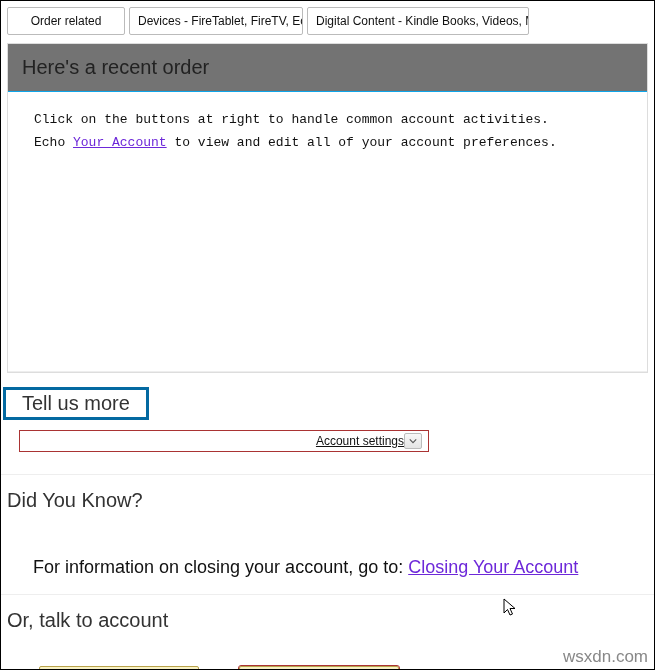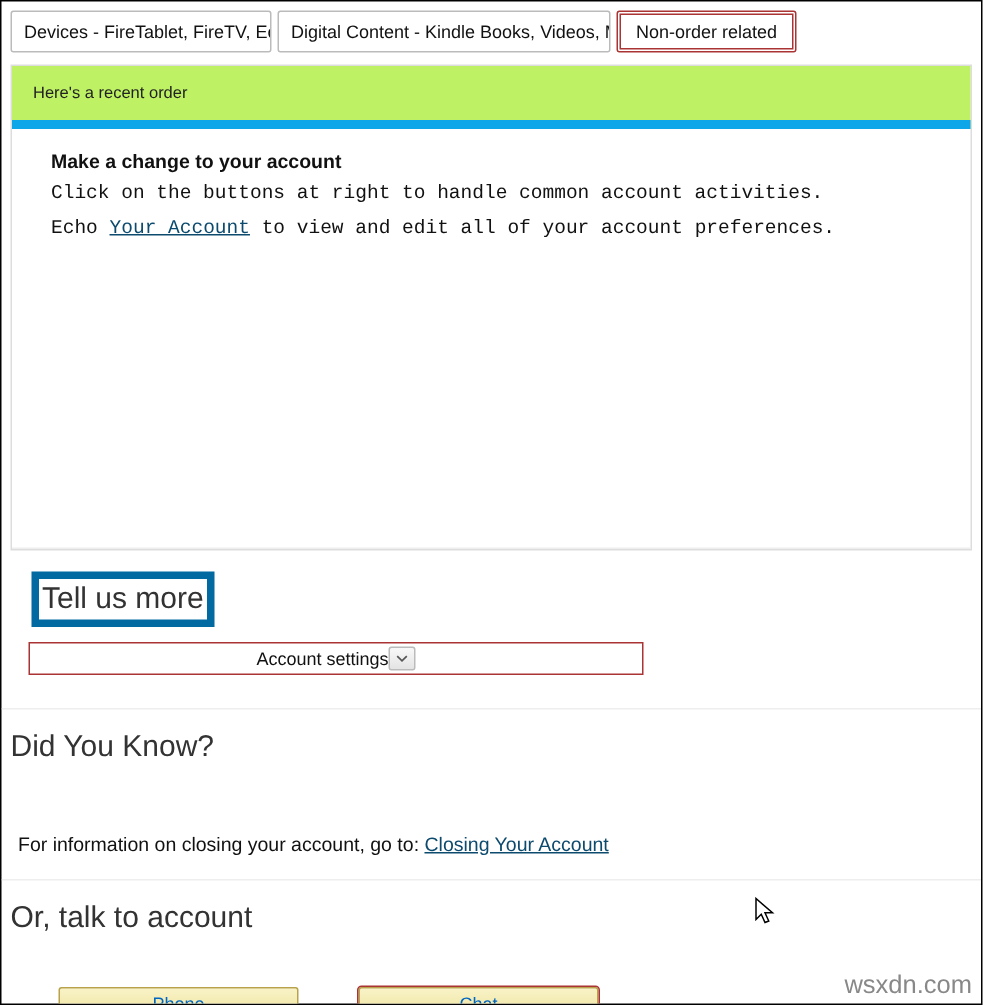--- a/index.html
+++ b/index.html
@@ -33,79 +33,80 @@
   .tab.t0 { width: 118px; }
   .tab.t1 { width: 174px; }
   .tab.t2 { width: 222px; }
   .tab.t3 { width: 120px; border: 1px solid #a33; outline: 1px solid #a33; outline-offset: -3px; }
   
   .panel {
     margin: 6px 6px 0 6px;
     border: 1px solid #ddd;
   }
   .panel-head {
-    background: #bef264;
-    border-bottom: 6px solid #0ea5e9;
+    background: #737373;
+    border-bottom: 1px solid #0ea5e9;
     padding: 12px 14px;
-    font-size: 11px;
+    font-size: 20px;
     color: #222;
   }
   .panel-body {
     padding: 14px 20px 14px 26px;
     border-bottom: 1px solid #eee;
     min-height: 280px;
   }
   .bold { font-weight: bold; font-size: 13px; }
   .para { margin-top: 5px; font-size: 13px; color: #111; line-height: 1.4; font-family: Liberation Mono, monospace; }
-  .link { color: #0c4a6e; text-decoration: underline; cursor: pointer; }
+  .link { color: #6d28d9; text-decoration: underline; cursor: pointer; }
 
   .section-hdr {
     font-size: 20px;
     color: #333;
     margin: 14px 0 10px 6px;
   }
   .section-hdr.box {
     display: inline-block;
-    border: 5px solid #0369a1;
-    padding: 2px 2px;
-    margin-left: 20px;
+    border: 3px solid #0369a1;
+    padding: 2px 16px;
+    margin-left: 2px;
   }
   .selects {
     padding: 0 18px 16px 18px;
     border-bottom: 1px solid #eee;
   }
   .fake-select {
     width: 410px;
     height: 22px;
     border: 1px solid #a33;
     background: #fff;
     font-size: 12px;
     color: #111;
     padding: 4px 6px;
     margin-bottom: 6px;
     display: flex;
     align-items: center;
-    justify-content: center;
+    justify-content: flex-end;
     cursor: pointer;
+    text-decoration: underline;
   }
   .chev {
     width: 18px;
     height: 16px;
     border: 1px solid #bbb;
     border-radius: 2px;
     background: linear-gradient(#f8f8f8,#e4e4e4);
     display: flex;
     align-items: center;
     justify-content: center;
   }
   .chev svg { width: 8px; height: 6px; }
 
   .dyk-body {
-    font-size: 13px;
-    padding: 8px 18px 16px 11px;
+    font-size: 18px;
+    padding: 8px 18px 16px 32px;
     border-bottom: 1px solid #eee;
     margin-top: 37px;
   }
 
   .talk-row {
     display: flex;
     gap: 40px;
     padding: 24px 0 0 38px;
   }
   .pill {
@@ -137,30 +138,29 @@
     color: #888;
   }
 </style>
 </head>
 <body>
 
 
 
 
 <div class="tabs">
+  <div class="tab t0">Order related</div>
   <div class="tab t1">Devices - FireTablet, FireTV, Echo etc.</div>
   <div class="tab t2">Digital Content - Kindle Books, Videos, Music etc.</div>
-  <div class="tab t3">Non-order related</div>
 </div>
 
 
 <div class="panel">
   <div class="panel-head">Here's a recent order</div>
   <div class="panel-body">
-    <div class="bold">Make a change to your account</div>
     <div class="para">Click on the buttons at right to handle common account activities.</div>
     <div class="para">
       <span>Echo </span><a class="link">Your Account</a><span> to view and edit all of your account preferences.</span>
     </div>
   </div>
 </div>
 
 
 <div class="section-hdr box">Tell us more</div>
 <div class="selects">

